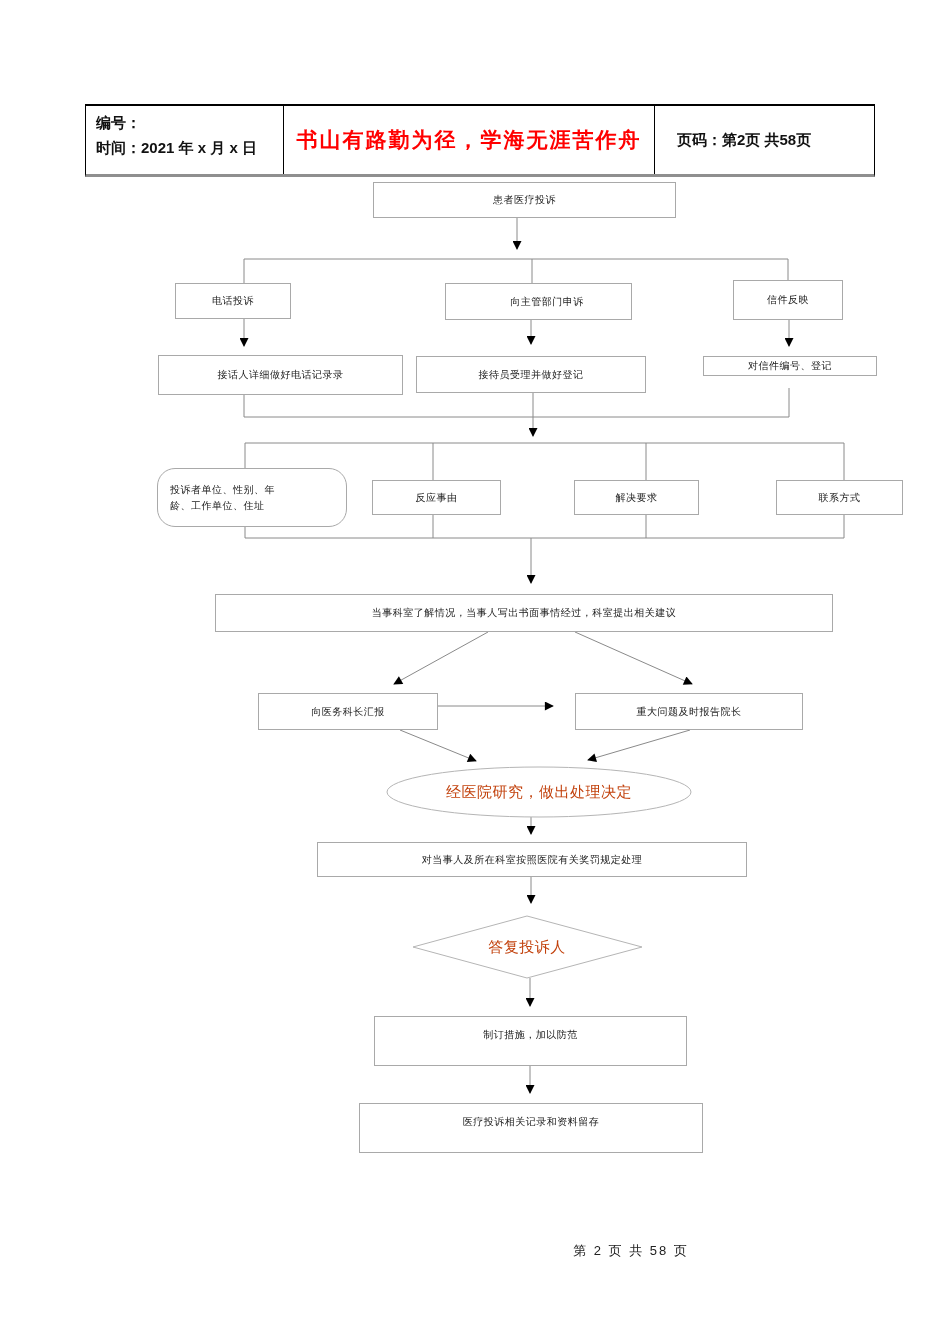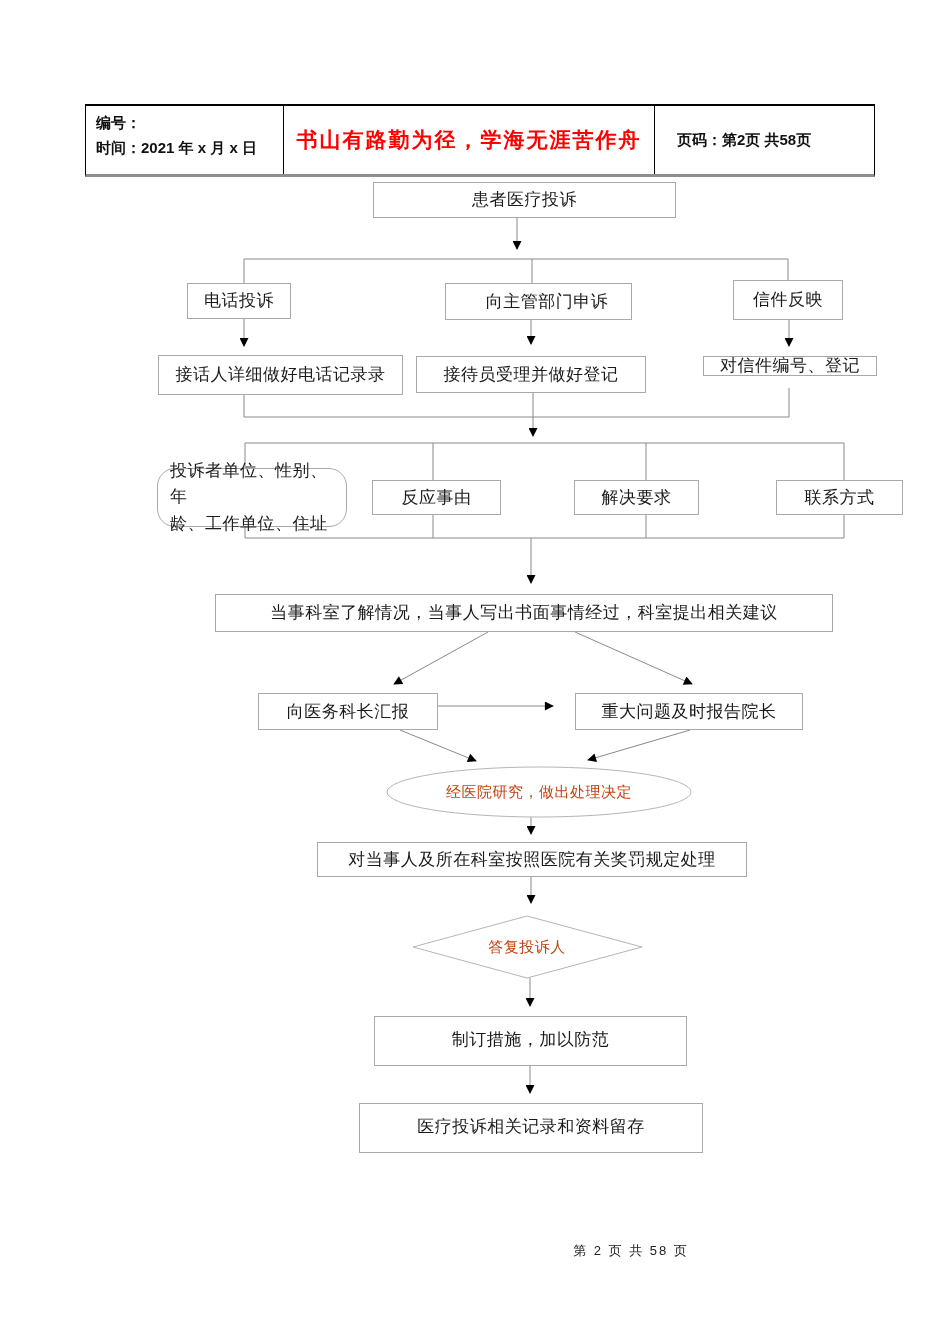--- a/index.html
+++ b/index.html
@@ -17,21 +17,21 @@
   .hdr-col1{width:198px;box-sizing:border-box;border-right:1.5px solid #000;
     padding:5px 0 0 10px;font-size:15px;font-weight:700;line-height:1.65;}
   .hdr-col2{flex:1;display:flex;align-items:center;justify-content:center;
     font-size:21px;font-weight:700;letter-spacing:2px;}
   .hdr-col3{width:220px;box-sizing:border-box;border-left:1.5px solid #000;
     display:flex;align-items:center;padding-left:22px;font-size:15px;font-weight:700;}
   
   .node{
     position:absolute;box-sizing:border-box;border:1px solid #a9a9a9;background:#fff;
     display:flex;align-items:center;justify-content:center;text-align:center;
-    font-size:17px;line-height:1.4;color:#1a1a1a;letter-spacing:0.5px;
+    font-size:10px;line-height:1.4;color:#1a1a1a;letter-spacing:0.5px;
   }
   .node.pre{white-space:pre-line;text-align:left;justify-content:flex-start;
     align-items:center;padding:4px 12px;line-height:1.55;}
   .node.top-text{align-items:flex-start;padding-top:11px;}
   .shape-label{
     position:absolute;box-sizing:border-box;display:flex;align-items:center;justify-content:center;
     font-size:15px;color:#c2410c;letter-spacing:0.5px;text-align:center;background:transparent;
   }
   svg.connectors{position:absolute;left:0;top:0;pointer-events:none;}
   .footer-page{
@@ -90,21 +90,21 @@
     <line x1="530" y1="978" x2="530" y2="1006" marker-end="url(#ah)"></line>
 
     <line x1="530" y1="1066" x2="530" y2="1093" marker-end="url(#ah)"></line>
   </g>
   <ellipse cx="539" cy="792" rx="152" ry="25" fill="#ffffff" stroke="#b5b5b5" stroke-width="1"></ellipse>
   <polygon points="527,916 642,947 527,978 413,947" fill="#ffffff" stroke="#b5b5b5" stroke-width="1"></polygon>
 </svg>
 
 <div class="node" style="left:373px;top:182px;width:303px;height:36px;">患者医疗投诉</div>
 
-<div class="node" style="left:187px;top:283px;width:104px;height:36px;">电话投诉</div>
+<div class="node" style="left:175px;top:283px;width:116px;height:36px;">电话投诉</div>
 <div class="node" style="left:445px;top:283px;width:187px;height:37px;padding-left:17px;">向主管部门申诉</div>
 <div class="node" style="left:733px;top:280px;width:110px;height:40px;">信件反映</div>
 
 <div class="node" style="left:158px;top:355px;width:245px;height:40px;">接话人详细做好电话记录录</div>
 <div class="node" style="left:416px;top:356px;width:230px;height:37px;">接待员受理并做好登记</div>
 <div class="node" style="left:703px;top:356px;width:174px;height:20px;">对信件编号、登记</div>
 
 <div class="node pre" style="left:157px;top:468px;width:190px;height:59px;border-radius:18px;">投诉者单位、性别、年
 龄、工作单位、住址</div>
 <div class="node" style="left:372px;top:480px;width:129px;height:35px;">反应事由</div>

